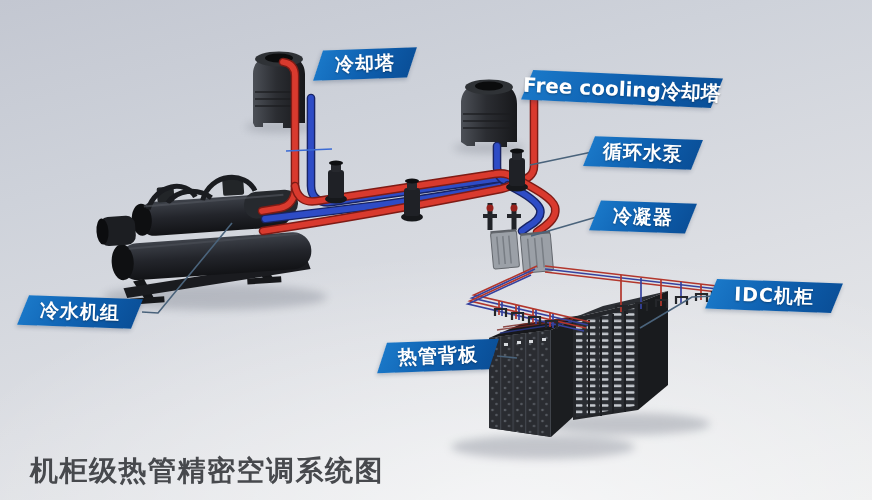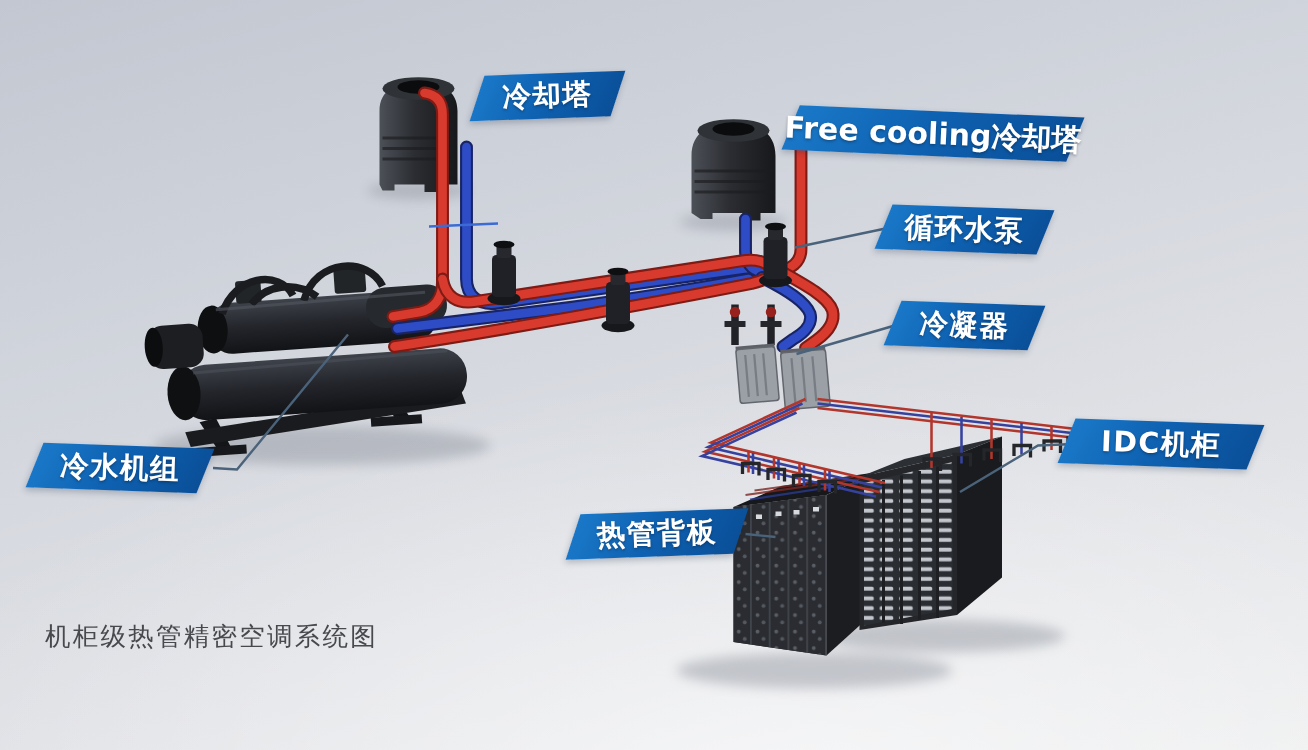--- a/index.html
+++ b/index.html
@@ -28,22 +28,22 @@
     letter-spacing:1px;white-space:nowrap;text-shadow:0 1px 2px rgba(0,0,0,.3);}
   #co-tower      {left:318px;top:49px; width:94px; transform:rotate(-2deg);}
   #co-free       {left:527px;top:74px; width:190px;transform:rotate(2.5deg);}
   #co-free .txt  {font-size:20px;letter-spacing:0;}
   #co-pump       {left:589px;top:138px;width:108px;transform:rotate(2deg);}
   #co-cond       {left:595px;top:202px;width:96px; transform:rotate(2deg);}
   #co-idc        {left:711px;top:281px;width:126px;transform:rotate(2deg);}
   #co-backplane  {left:382px;top:341px;width:112px;transform:rotate(-2deg);}
   #co-chiller    {left:23px; top:297px;width:114px;transform:rotate(2deg);}
   
-  .diagram-title{position:absolute;left:30px;top:413px;z-index:6;
-    font-size:17px;font-weight:400;color:#47494d;letter-spacing:1.5px;white-space:nowrap;}
+  .diagram-title{position:absolute;left:30px;top:452px;z-index:6;
+    font-size:28px;font-weight:700;color:#47494d;letter-spacing:1.5px;white-space:nowrap;}
 </style>
 </head>
 <body>
 
 <div class="stage">
 
   <svg width="872" height="500" viewBox="0 0 872 500">
     <defs>
       <linearGradient id="towerG" x1="0" y1="0" x2="1" y2="0">
         <stop offset="0" stop-color="#4c5057"></stop>

